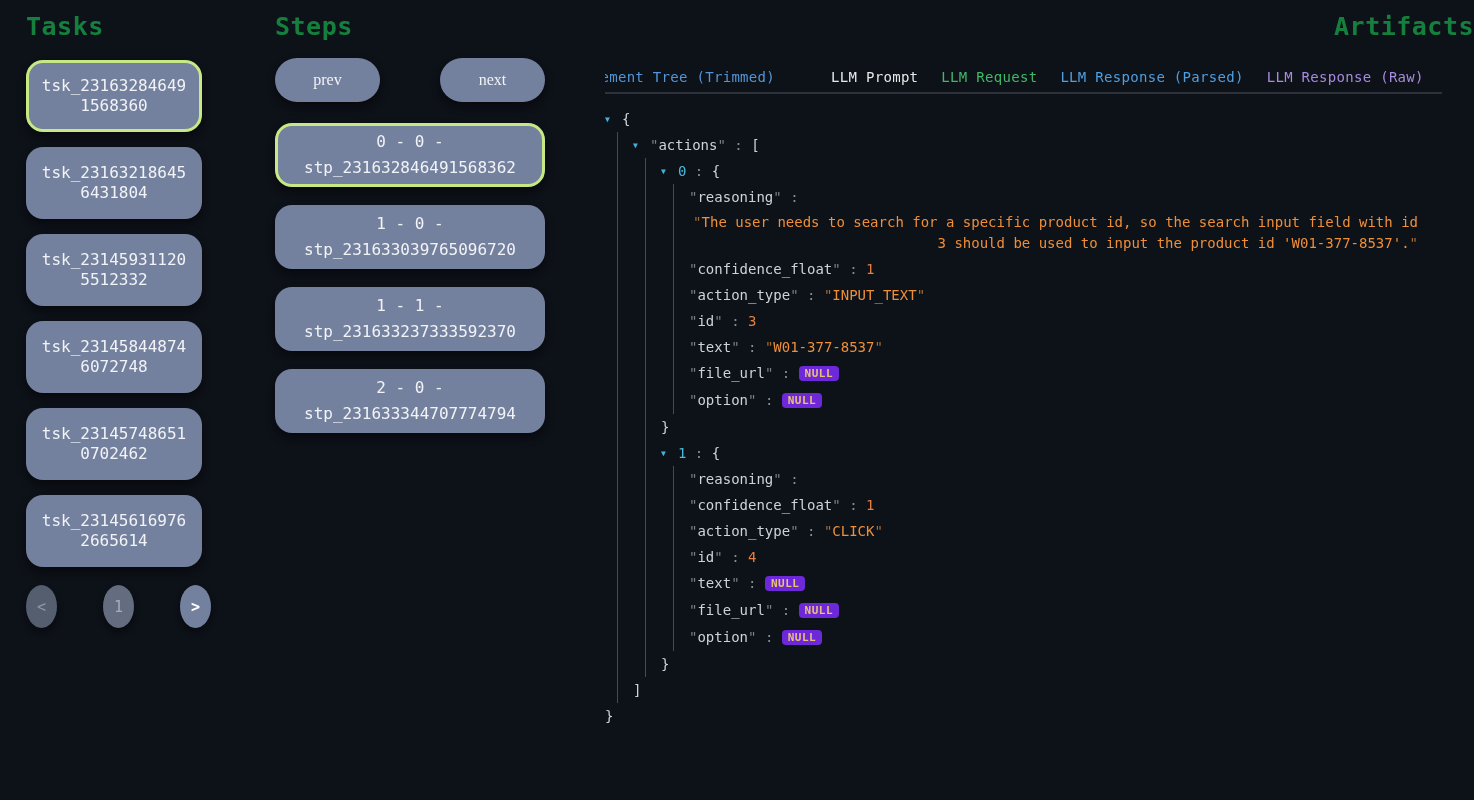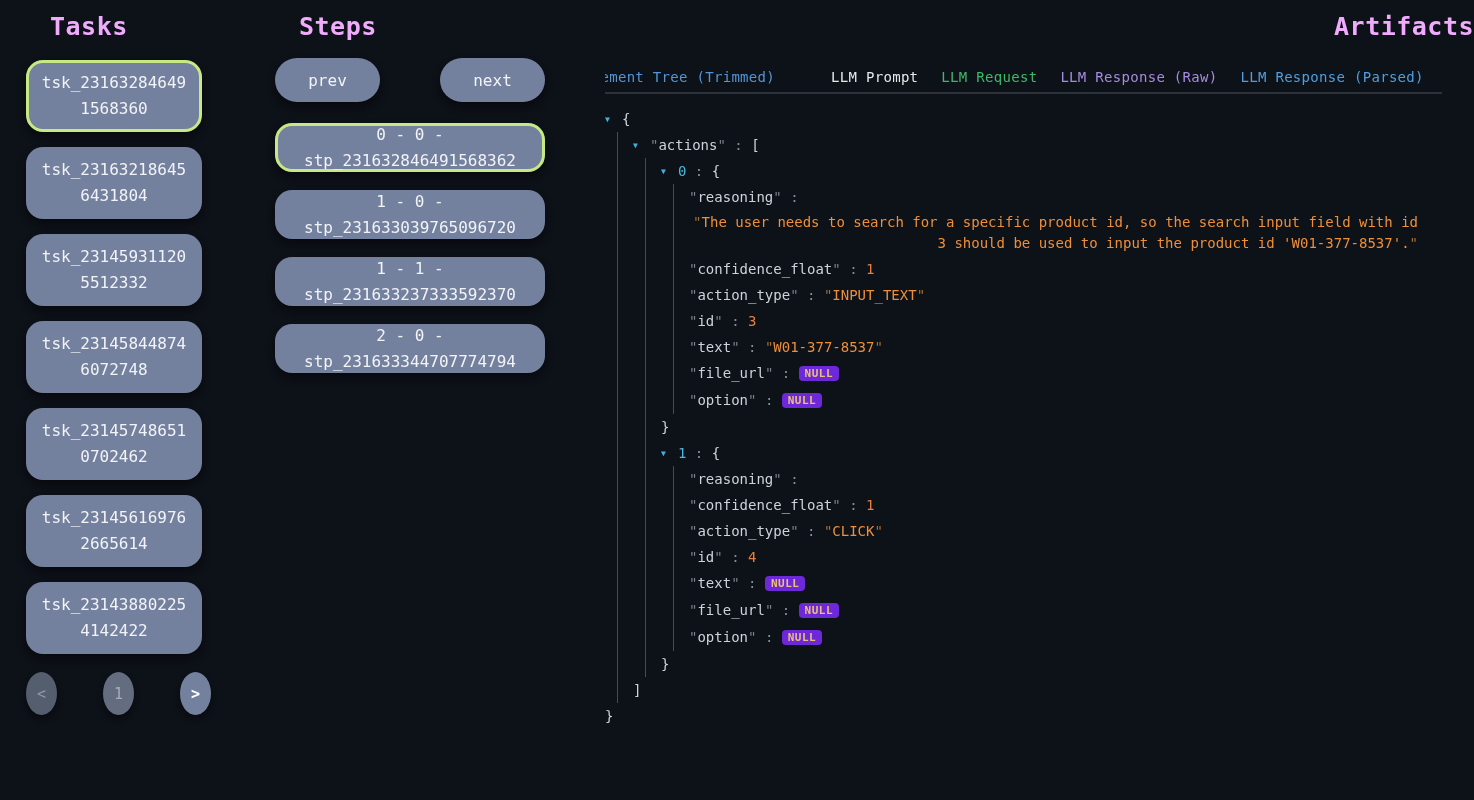--- a/index.html
+++ b/index.html
@@ -5,37 +5,37 @@
   * { box-sizing: border-box; margin: 0; padding: 0; }
   html, body {
     width: 1474px; height: 800px;
     background: #0d1118;
     overflow: hidden;
     font-family: "DejaVu Sans Mono", "Liberation Mono", monospace;
   }
   .col { position: absolute; top: 12px; }
   h1.panel-heading {
     font-size: 25px; line-height: 30px; font-weight: 600;
-    color: #f0abfc; letter-spacing: 0.5px; margin-left: 24px;
+    color: #15803d; letter-spacing: 0.5px;
   }
 
   
   .tasks-col { left: 26px; width: 176px; }
   .tasks-col h1 { margin-bottom: 18px; }
   .pill {
     display: flex; align-items: center; justify-content: center;
     background: #74819e; color: #f1f3f6;
     border: 3px solid transparent; border-radius: 17px;
     box-shadow: 0 5px 8px rgba(0,0,0,0.45);
     font-family: inherit; text-align: center; cursor: pointer;
   }
   .pill.selected { border-color: #c6e985; }
   .task {
     width: 176px; height: 72px; margin-bottom: 15px;
-    font-size: 16px; line-height: 26px;
+    font-size: 16px; line-height: 20px;
     padding: 0 11px; word-break: break-all;
   }
   .pagination {
     width: 185px; margin-top: 18px;
     display: flex; justify-content: space-between;
   }
   .pg {
     width: 31px; height: 43px; border-radius: 50%;
     border: none; font-family: inherit; font-size: 15px;
     display: flex; align-items: center; justify-content: center;
@@ -45,23 +45,24 @@
   .pg-page { background: #646d80; color: #a6acba; }
   .pg-next { background: #74819e; color: #ffffff; font-weight: bold; }
 
   
   .steps-col { left: 275px; width: 270px; }
   .steps-col h1 { margin-bottom: 16px; }
   .stepnav { display: flex; justify-content: space-between; margin-bottom: 21px; }
   .navbtn {
     width: 105px; height: 44px; border-radius: 22px;
     font-size: 16px;
+    font-family: Liberation Serif, serif;
   }
   .step {
-    width: 270px; height: 49px; margin-bottom: 18px;
+    width: 270px; height: 64px; margin-bottom: 18px;
     font-size: 16px; line-height: 26px; padding: 0 12px;
   }
 
   
   .artifacts-col { left: 605px; width: 869px; text-align: right; }
   .artifacts-col h1 { margin-bottom: 20px; }
   .tabbar {
     height: 32px; border-bottom: 2px solid #2d3139;
     overflow: hidden; width: 837px;
   }
@@ -115,21 +116,20 @@
 
   <section class="col tasks-col">
     <h1 class="panel-heading">Tasks</h1>
     <div id="task-list">
         <button class="pill task selected">tsk_231632846491568360</button>
         <button class="pill task">tsk_231632186456431804</button>
         <button class="pill task">tsk_231459311205512332</button>
         <button class="pill task">tsk_231458448746072748</button>
         <button class="pill task">tsk_231457486510702462</button>
         <button class="pill task">tsk_231456169762665614</button>
-        <button class="pill task">tsk_231438802254142422</button>
       </div>
     <div class="pagination">
       <button class="pg pg-prev">&lt;</button>
       <button class="pg pg-page">1</button>
       <button class="pg pg-next">&gt;</button>
     </div>
   </section>
 
   <section class="col steps-col">
     <h1 class="panel-heading">Steps</h1>
@@ -145,22 +145,22 @@
       </div>
   </section>
 
   <section class="col artifacts-col">
     <h1 class="panel-heading">Artifacts</h1>
     <div class="tabbar">
       <div class="tab-row" id="tab-row">
           <span class="tab" style="color: rgb(83, 149, 214);">Element Tree (Trimmed)</span>
           <span class="tab" style="color: rgb(230, 232, 234); margin-left: 33px;">LLM Prompt</span>
           <span class="tab" style="color: rgb(63, 185, 104);">LLM Request</span>
+          <span class="tab active" style="color: rgb(79, 159, 224);">LLM Response (Parsed)</span>
           <span class="tab" style="color: rgb(167, 139, 223);">LLM Response (Raw)</span>
-          <span class="tab active" style="color: rgb(79, 159, 224);">LLM Response (Parsed)</span>
           <span class="tab"><span style="color: rgb(224, 112, 63);">Htm</span><span style="color: rgb(212, 192, 78);">l</span></span>
         </div>
     </div>
     <div class="tree" id="tree">
         <div class="tree-row">
           <span class="arrow">▼</span>
           <span class="content"><span class="tok-brace">{</span></span>
         </div>
         <div class="tree-row">
           <span class="guide"></span>

